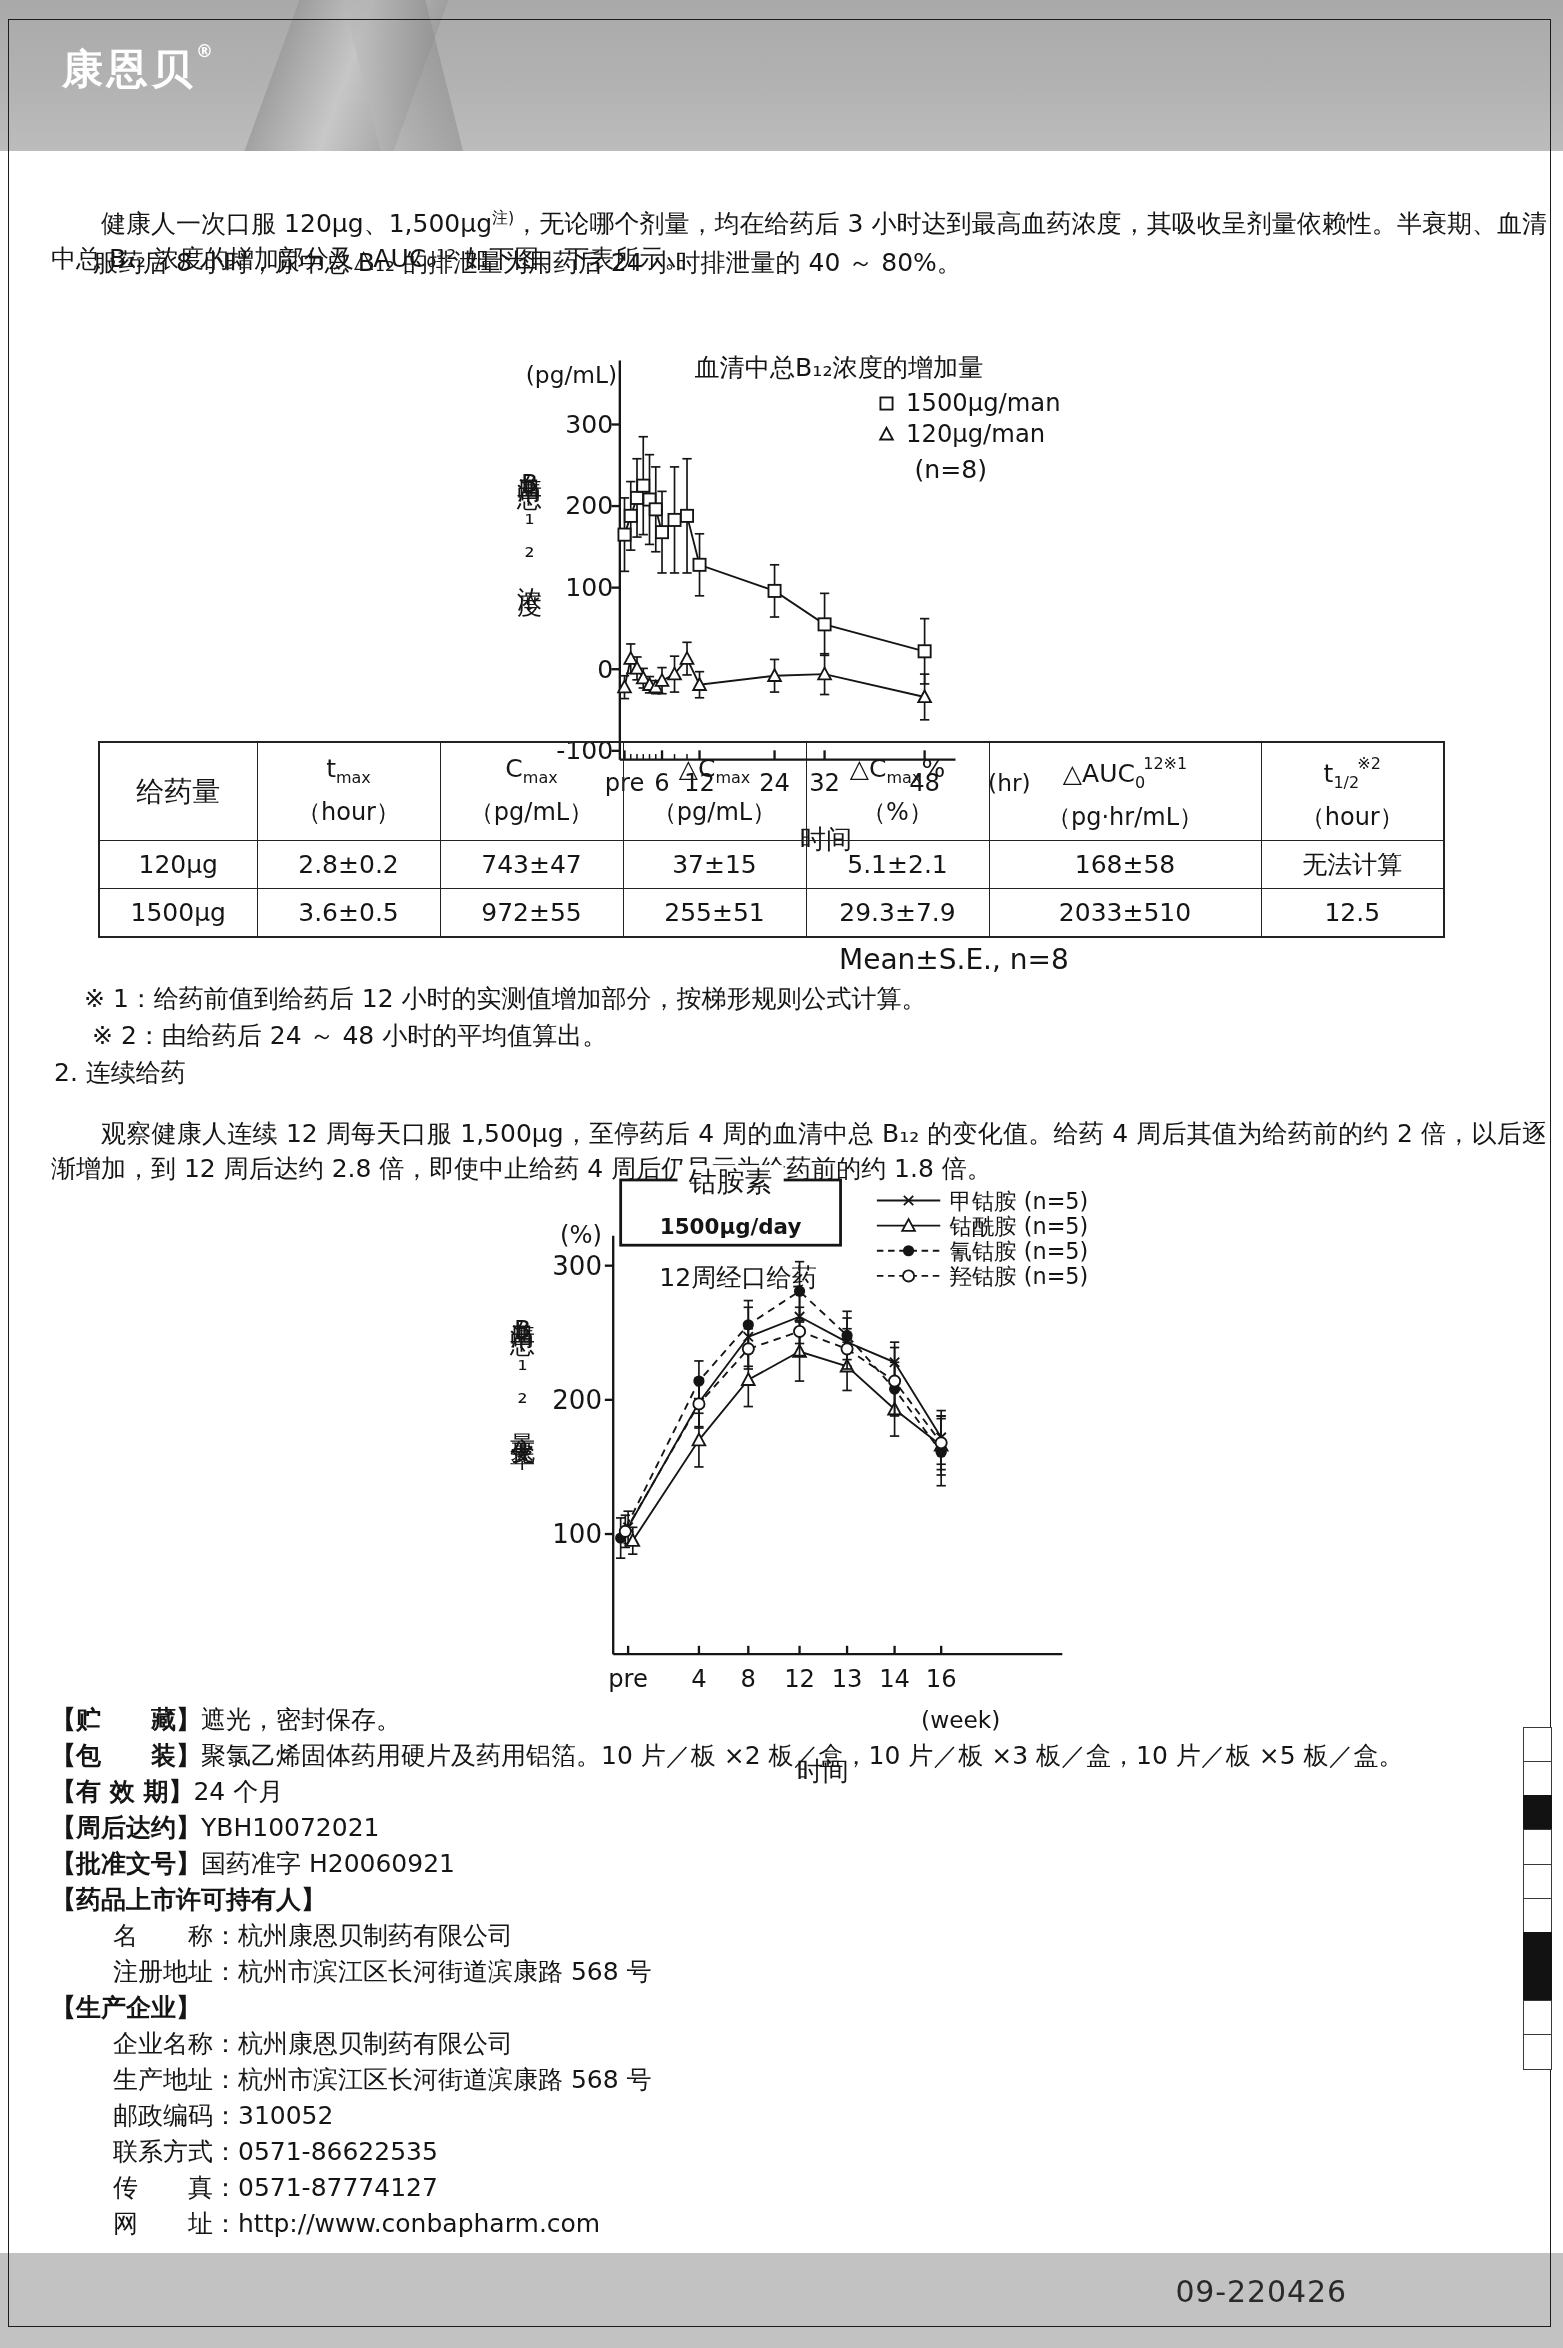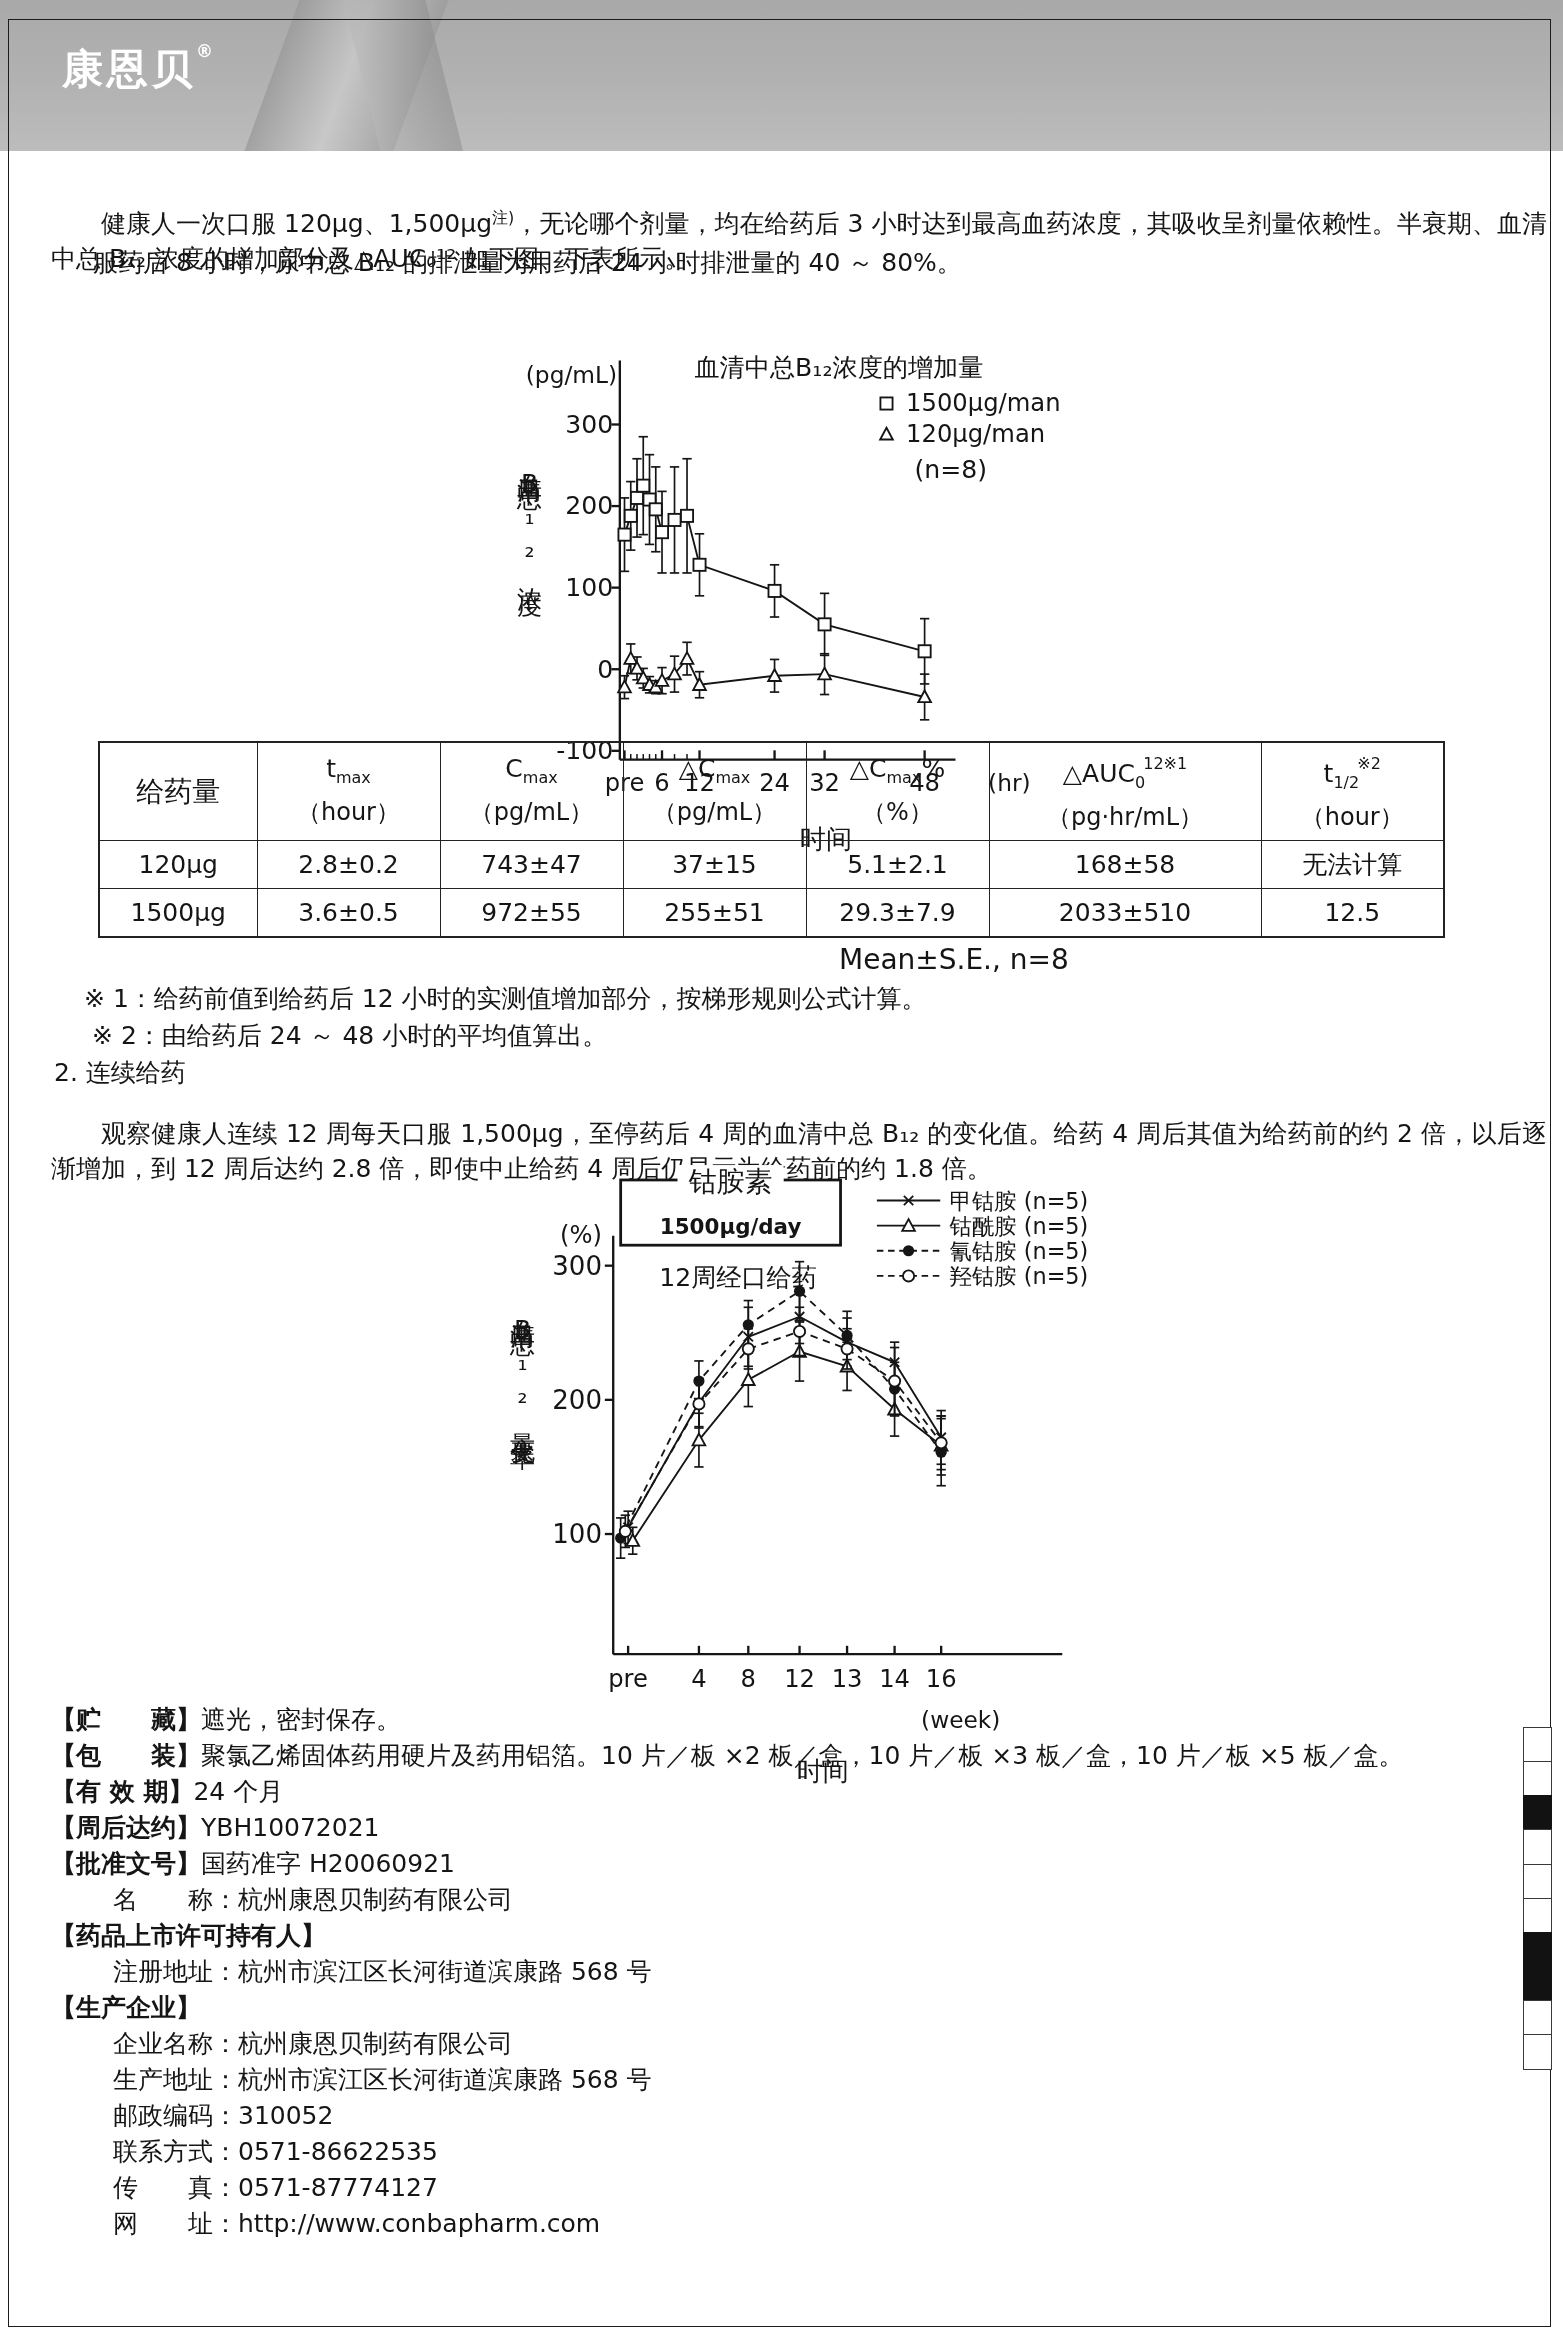--- a/index.html
+++ b/index.html
@@ -476,32 +476,35 @@
       </g>
     </svg>
   <div class="vlabel" style="left:508px;top:1300px;height:336px;">血清中总B₁₂量变化率</div>
 
   <div id="info-lines">
       <div class="info-line"><span class="lbl">【贮　　藏】</span><span>遮光，密封保存。</span></div>
       <div class="info-line"><span class="lbl">【包　　装】</span><span>聚氯乙烯固体药用硬片及药用铝箔。10 片／板 ×2 板／盒，10 片／板 ×3 板／盒，10 片／板 ×5 板／盒。</span></div>
       <div class="info-line"><span class="lbl">【有 效 期】</span><span>24 个月</span></div>
       <div class="info-line"><span class="lbl">【周后达约】</span><span>YBH10072021</span></div>
       <div class="info-line"><span class="lbl">【批准文号】</span><span>国药准字 H20060921</span></div>
+      <div class="info-line"><span class="lbl">【药品上市许可持有人】</span><span></span></div>
       <div class="info-line indent"><span class="lbl">名　　称：</span><span>杭州康恩贝制药有限公司</span></div>
-      <div class="info-line"><span class="lbl">【药品上市许可持有人】</span><span></span></div>
       <div class="info-line indent"><span class="lbl">注册地址：</span><span>杭州市滨江区长河街道滨康路 568 号</span></div>
       <div class="info-line"><span class="lbl">【生产企业】</span><span></span></div>
       <div class="info-line indent"><span class="lbl">企业名称：</span><span>杭州康恩贝制药有限公司</span></div>
       <div class="info-line indent"><span class="lbl">生产地址：</span><span>杭州市滨江区长河街道滨康路 568 号</span></div>
       <div class="info-line indent"><span class="lbl">邮政编码：</span><span>310052</span></div>
       <div class="info-line indent"><span class="lbl">联系方式：</span><span>0571-86622535</span></div>
       <div class="info-line indent"><span class="lbl">传　　真：</span><span>0571-87774127</span></div>
       <div class="info-line indent"><span class="lbl">网　　址：</span><span>http://www.conbapharm.com</span></div>
     </div>
 
+  <div id="bottom-band">
+    <div id="doc-code">09-220426</div>
+  </div>
 
   <div id="print-marks">
       <div class="mark-cell"></div>
       <div class="mark-cell"></div>
       <div class="mark-cell black"></div>
       <div class="mark-cell"></div>
       <div class="mark-cell"></div>
       <div class="mark-cell"></div>
       <div class="mark-cell black"></div>
       <div class="mark-cell black"></div>

